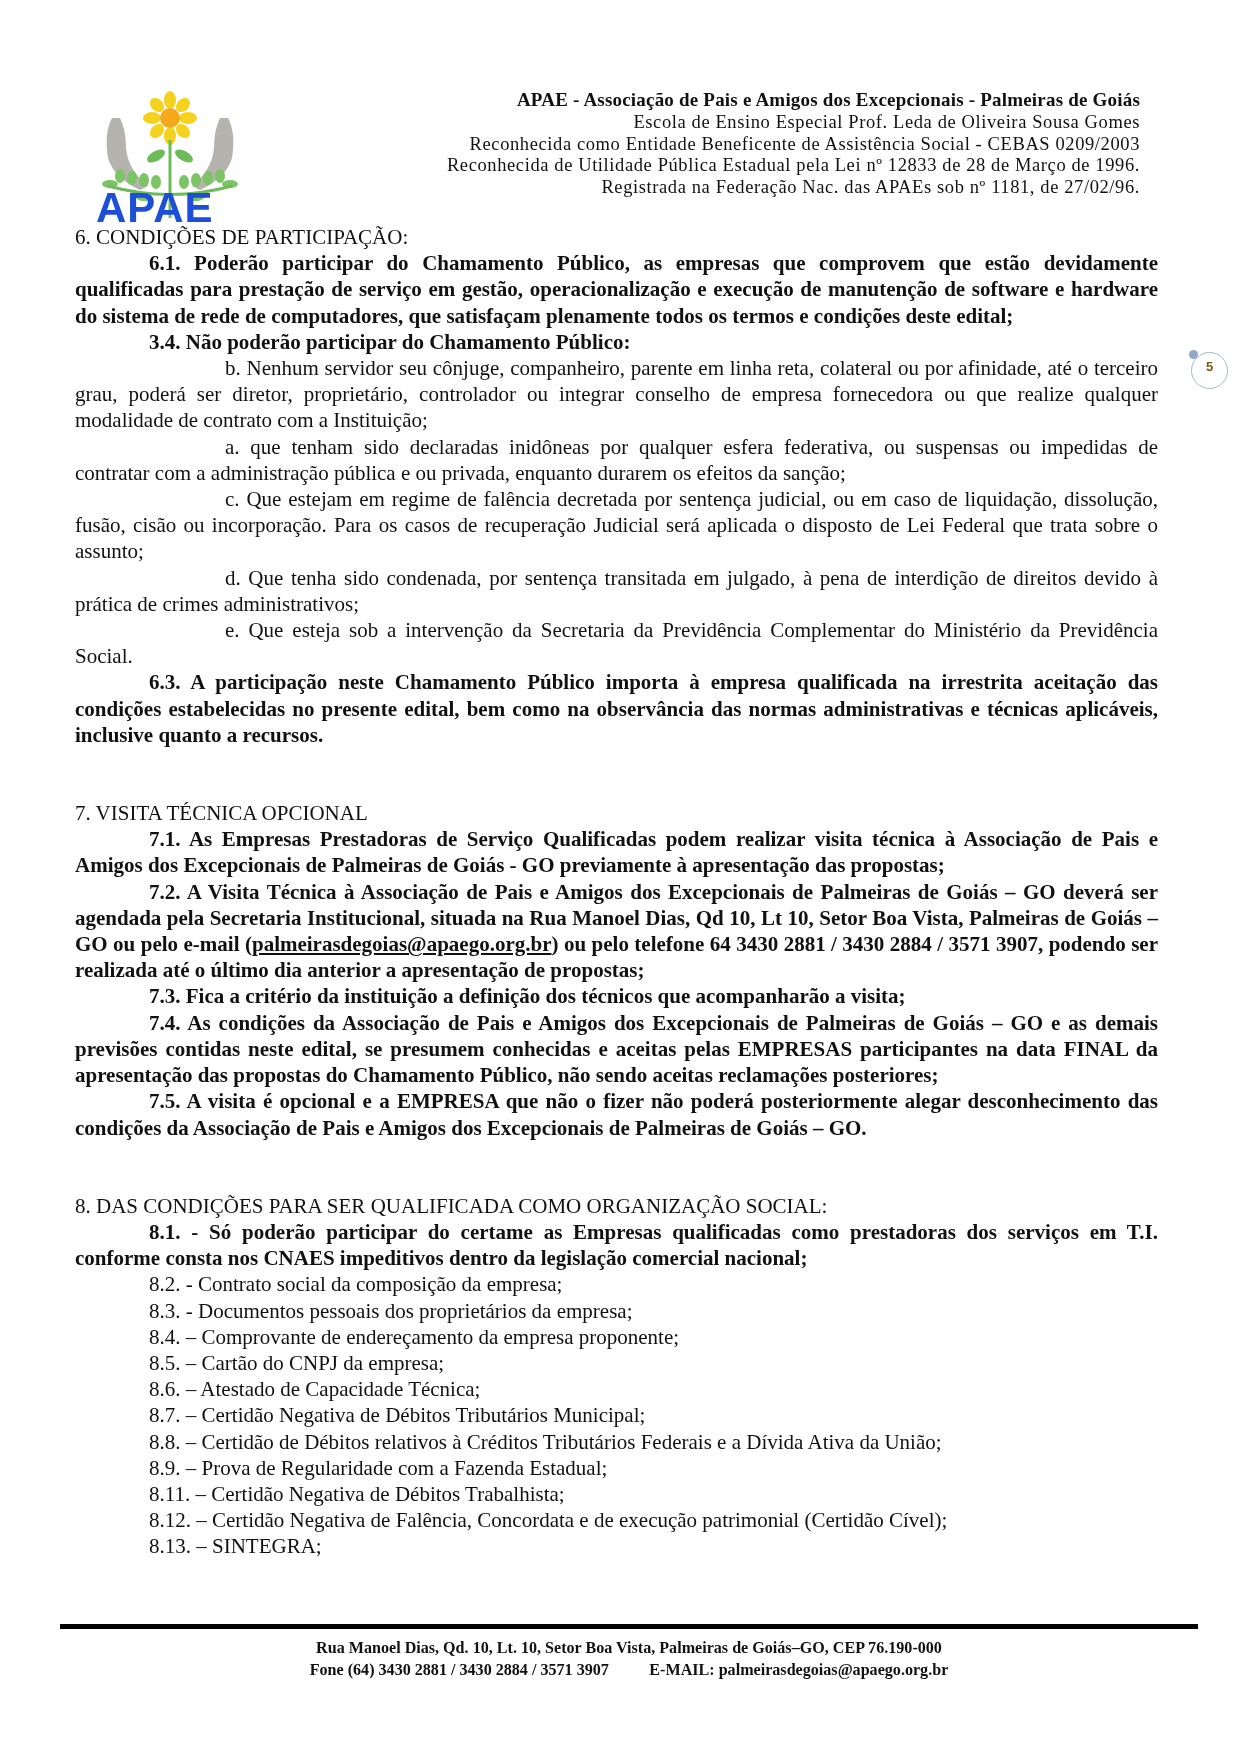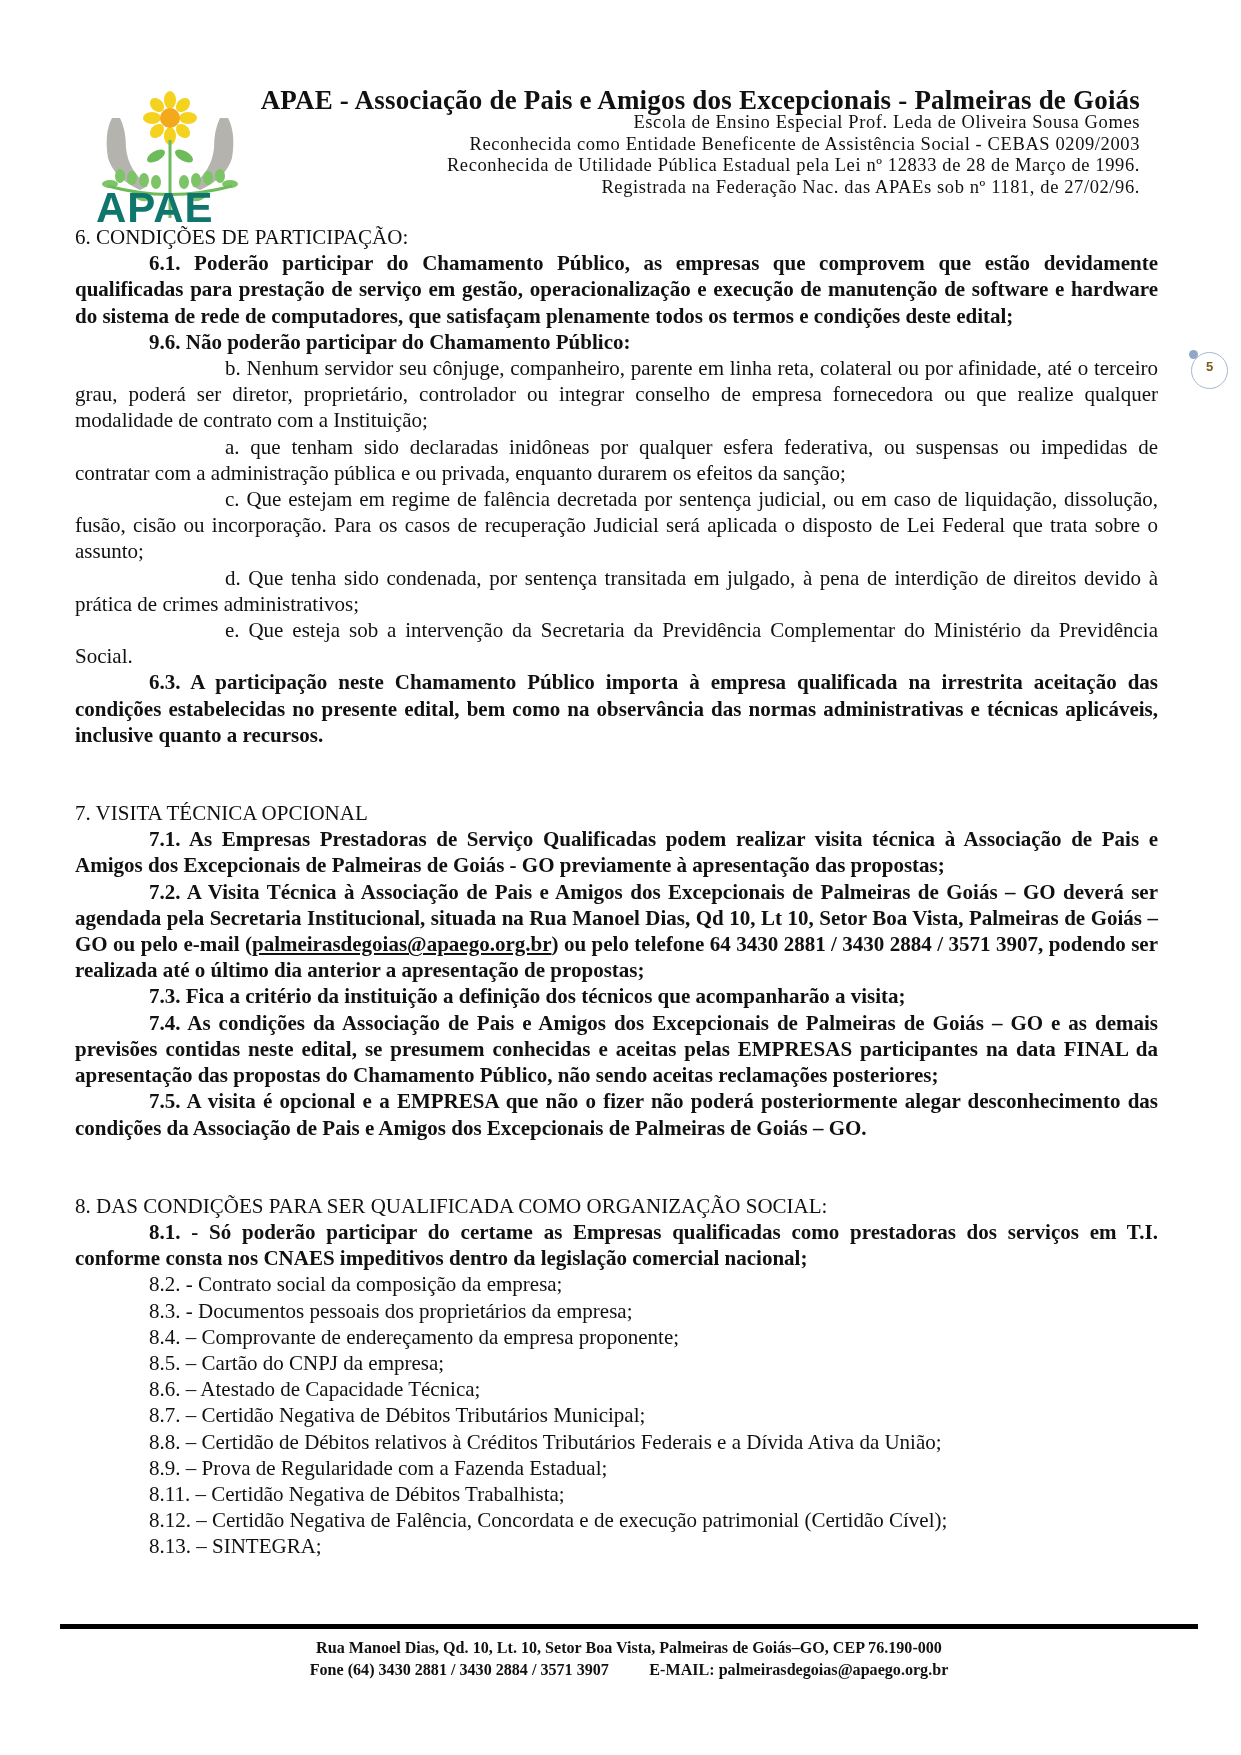--- a/index.html
+++ b/index.html
@@ -3,23 +3,23 @@
 <meta charset="utf-8">
 <style>
   html, body { margin:0; padding:0; background:#ffffff; }
   body { width:1241px; height:1755px; position:relative; overflow:hidden;
          font-family:"Liberation Serif", "DejaVu Serif", serif; color:#111; }
 
   
   .header { position:absolute; left:0; top:0; width:1241px; height:225px; }
   .logo { position:absolute; left:90px; top:78px; width:160px; height:150px; }
   .logo-text { position:absolute; left:96px; top:184px; font-family:"Liberation Sans","DejaVu Sans",sans-serif;
-               font-weight:bold; font-size:42px; letter-spacing:1px; color:#0f766e; }
+               font-weight:bold; font-size:42px; letter-spacing:1px; color:#1d4ed8; }
   .head-lines { position:absolute; right:101px; top:88px; text-align:right; }
-  .head-title { font-weight:bold; font-size:27px; line-height:24px; letter-spacing:0.2px; }
+  .head-title { font-weight:bold; font-size:19px; line-height:24px; letter-spacing:0.2px; }
   .head-sub { font-size:18.5px; line-height:21.5px; letter-spacing:0.6px; }
   .head-cnpj { font-weight:bold; font-size:21px; line-height:26px; letter-spacing:0.5px; margin-top:2px; }
 
   
   .page-badge { position:absolute; left:1191px; top:352px; width:37px; height:37px; border-radius:50%;
                 border:1.5px solid #a7b7cc; box-sizing:border-box; }
   .page-badge .dot { position:absolute; left:-3px; top:-3px; width:9px; height:9px; border-radius:50%; background:#8fa8c8; }
   .page-badge .num { position:absolute; left:0; top:6px; width:100%; text-align:center;
                      font-family:"Liberation Sans","DejaVu Sans",sans-serif; font-weight:bold; font-size:13px; color:#7a5a10; }
 
@@ -91,21 +91,21 @@
 </div>
 
 <div class="page-badge">
   <span class="dot"></span>
   <span class="num">5</span>
 </div>
 
 <div class="content">
   <p class="h">6. CONDIÇÕES DE PARTICIPAÇÃO:</p>
   <p class="i1">6.1. Poderão participar do Chamamento Público, as empresas que comprovem que estão devidamente qualificadas para prestação de serviço em gestão, operacionalização e execução de manutenção de software e hardware do sistema de rede de computadores, que satisfaçam plenamente todos os termos e condições deste edital;</p>
-  <p class="i1">9.6. Não poderão participar do Chamamento Público:</p>
+  <p class="i1">3.4. Não poderão participar do Chamamento Público:</p>
   <p class="i2">b. Nenhum servidor seu cônjuge, companheiro, parente em linha reta, colateral ou por afinidade, até o terceiro grau, poderá ser diretor, proprietário, controlador ou integrar conselho de empresa fornecedora ou que realize qualquer modalidade de contrato com a Instituição;</p>
   <p class="i2">a. que tenham sido declaradas inidôneas por qualquer esfera federativa, ou suspensas ou impedidas de contratar com a administração pública e ou privada, enquanto durarem os efeitos da sanção;</p>
   <p class="i2">c. Que estejam em regime de falência decretada por sentença judicial, ou em caso de liquidação, dissolução, fusão, cisão ou incorporação. Para os casos de recuperação Judicial será aplicada o disposto de Lei Federal que trata sobre o assunto;</p>
   <p class="i2">d. Que tenha sido condenada, por sentença transitada em julgado, à pena de interdição de direitos devido à prática de crimes administrativos;</p>
   <p class="i2">e. Que esteja sob a intervenção da Secretaria da Previdência Complementar do Ministério da Previdência Social.</p>
   <p class="i1">6.3. A participação neste Chamamento Público importa à empresa qualificada na irrestrita aceitação das condições estabelecidas no presente edital, bem como na observância das normas administrativas e técnicas aplicáveis, inclusive quanto a recursos.</p>
 
   <div class="gap"></div>
 
   <p class="h">7. VISITA TÉCNICA OPCIONAL</p>

